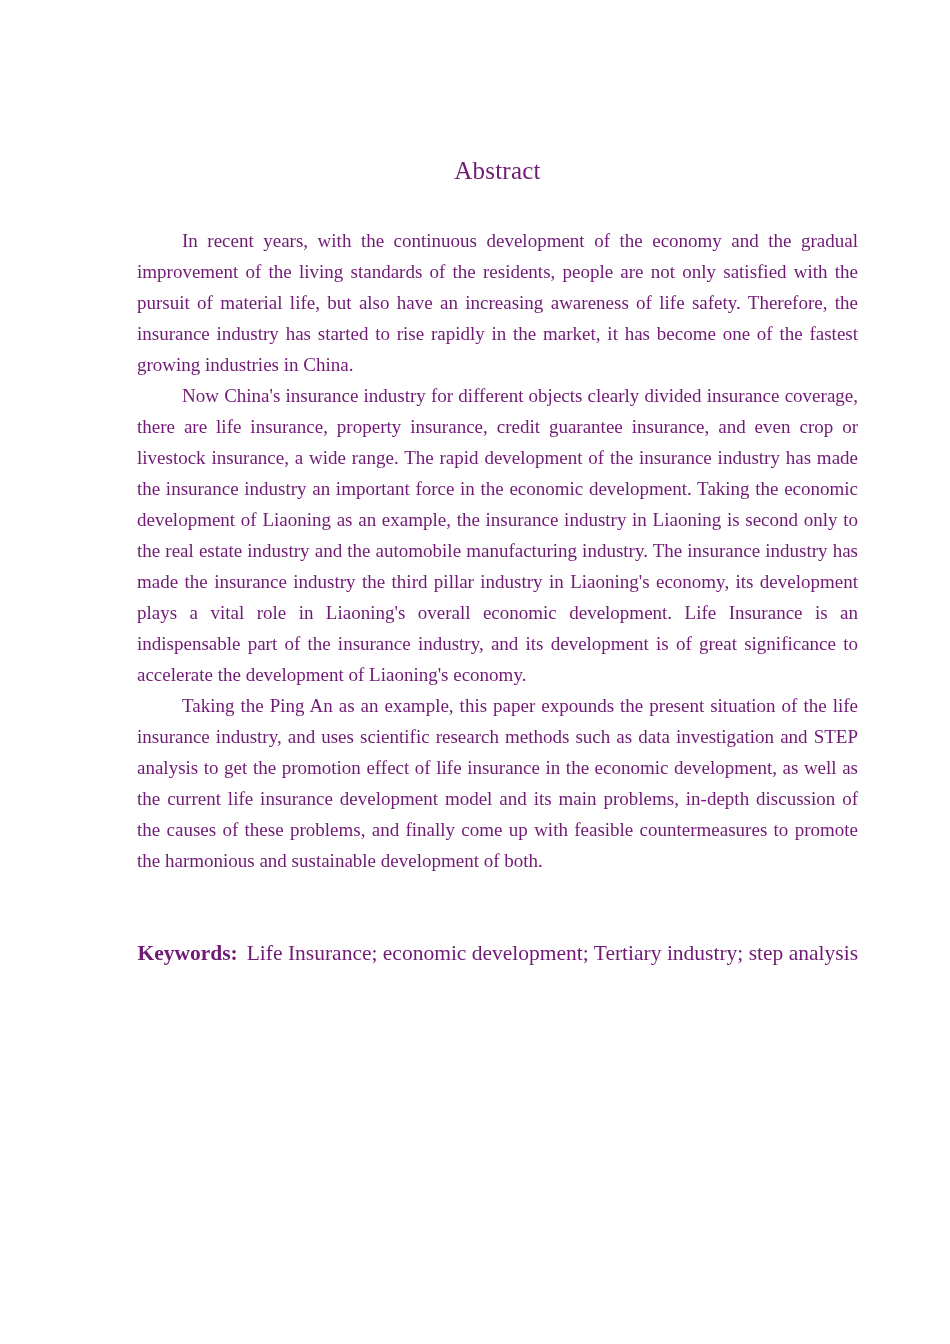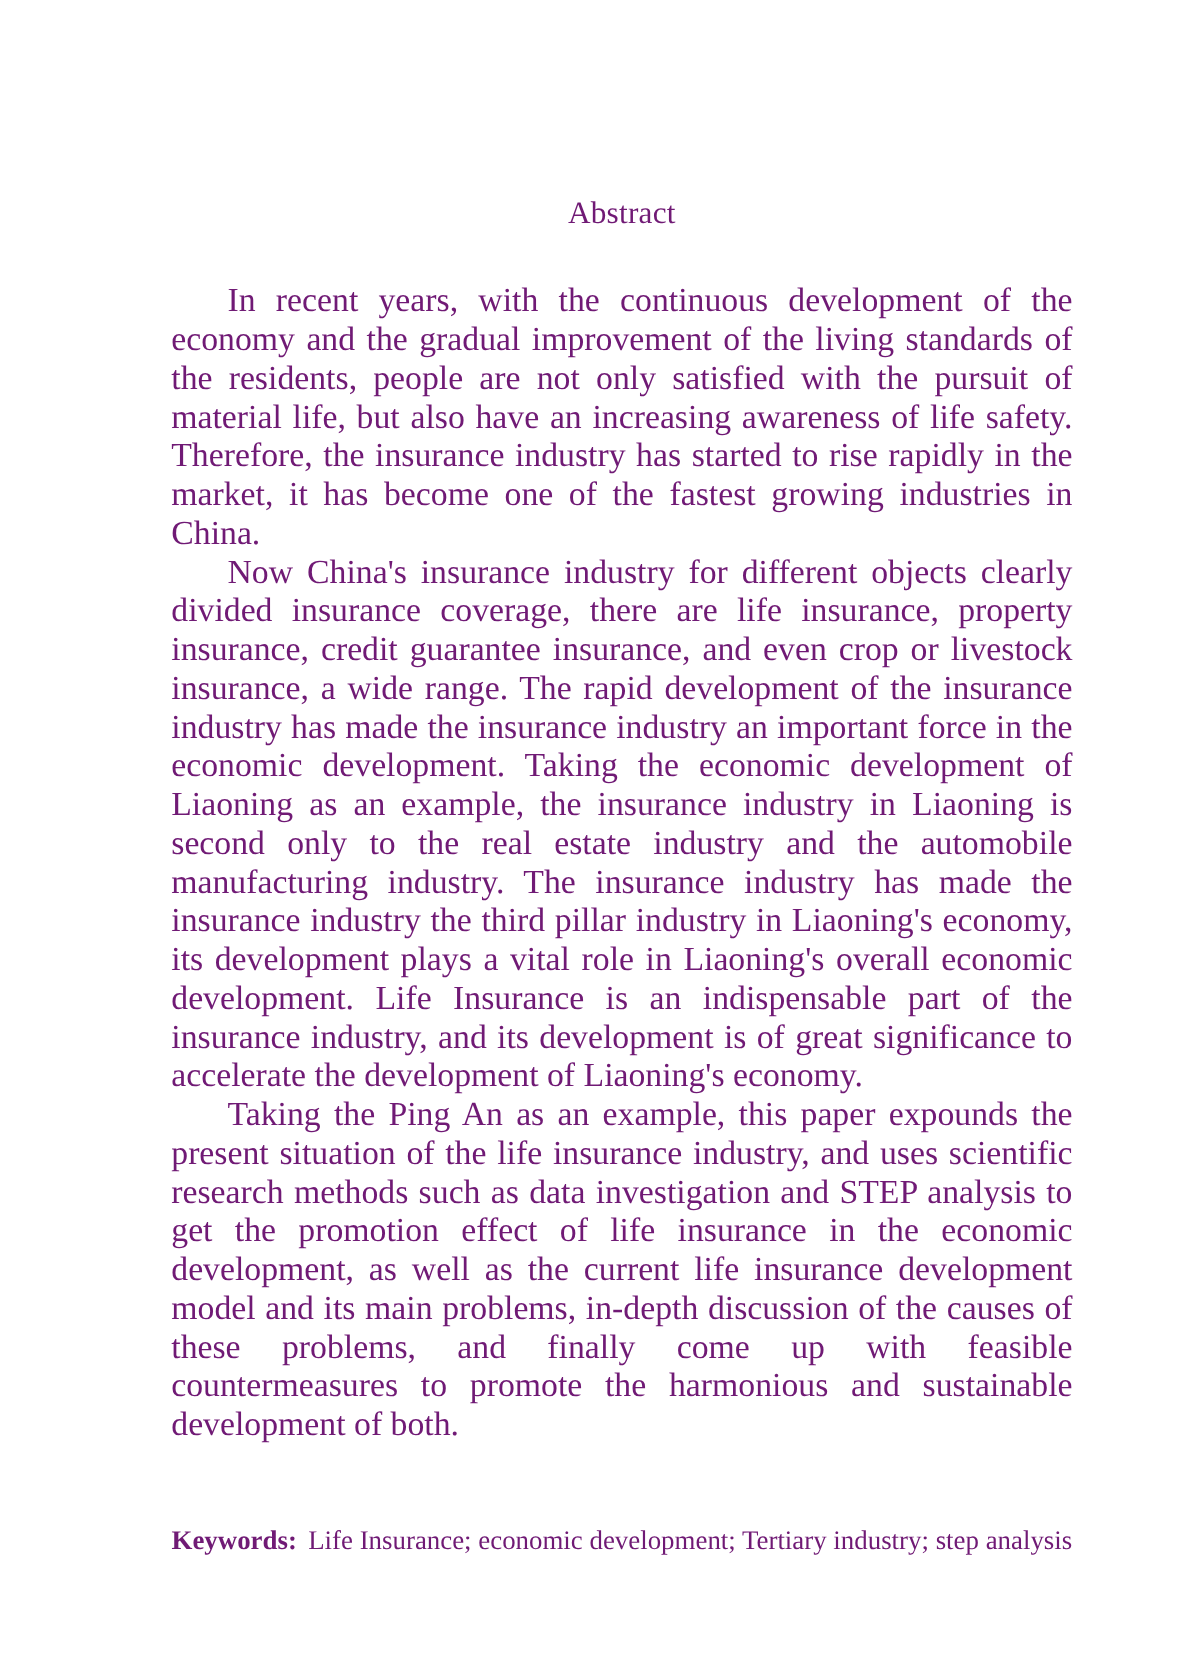--- a/index.html
+++ b/index.html
@@ -38,33 +38,33 @@
   }
 
   .body-block {
     margin-top: 39px;
   }
 
   p.para {
     margin: 0;
     text-align: justify;
     text-justify: inter-word;
-    font-size: 27px;
+    font-size: 19px;
     line-height: 31px;
     text-indent: 45px;
     hyphens: none;
   }
 
   .keywords-block {
     margin-top: 62px;
   }
 
   p.keywords {
     margin: 0;
-    text-align: center;
+    text-align: right;
     font-size: 21.5px;
     line-height: 31px;
     text-indent: 0;
   }
 
   .kw-label {
     font-weight: bold;
   }
 
   .kw-gap {

